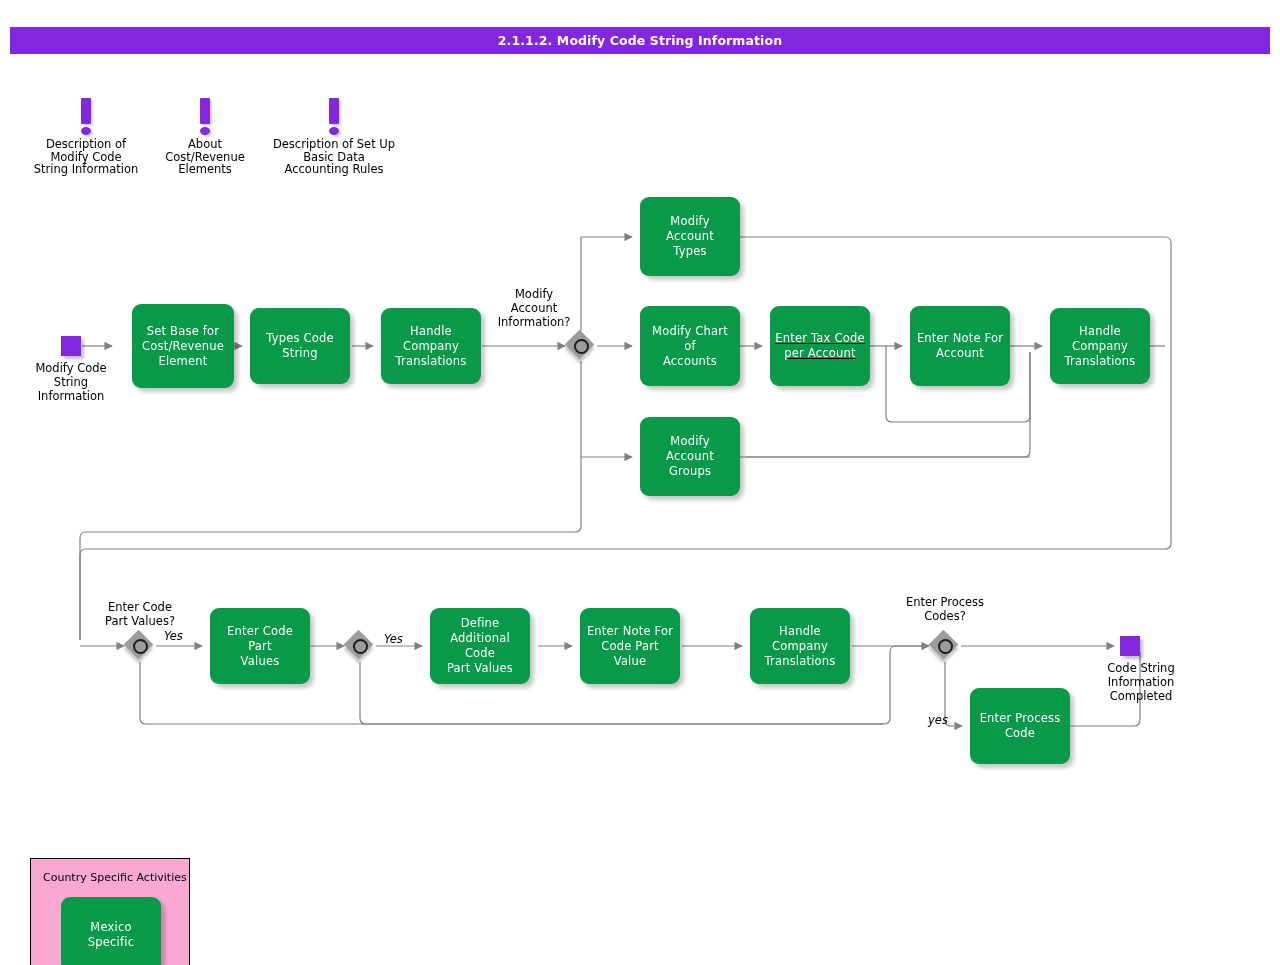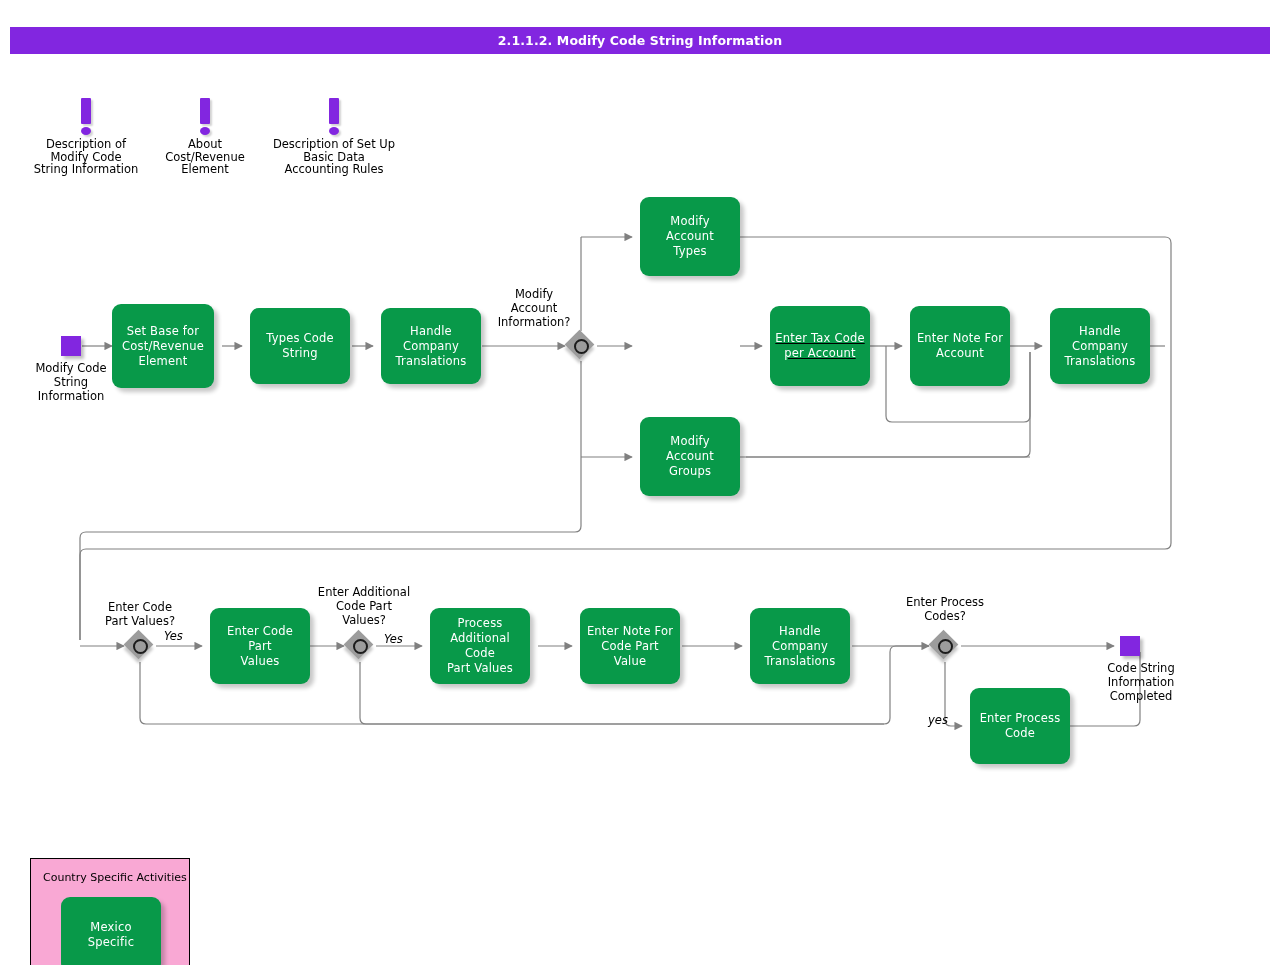--- a/index.html
+++ b/index.html
@@ -300,39 +300,39 @@
 String Information</span>
   </div>
 
   <div class="annot" style="left:150px; top:78px; width:110px;">
     <div class="bang">
       <div class="bang-bar"></div>
         <div class="bang-dot"></div>
     </div>
     <span class="annot-text">About
 Cost/Revenue
-Element</span>
+Elements</span>
   </div>
 
   <div class="annot" style="left:260px; top:78px; width:148px;">
     <div class="bang">
       <div class="bang-bar"></div>
         <div class="bang-dot"></div>
     </div>
     <span class="annot-text">Description of Set Up
 Basic Data
 Accounting Rules</span>
   </div>
 
   <div class="event" style="left:61px; top:320px;"></div>
   <div class="event-label" style="left:12px; top:345px; width:118px;">Modify Code
 String
 Information</div>
 
-  <div class="task" style="left:112px; top:288px; width:102px; height:84px;">
+  <div class="task" style="left:132px; top:288px; width:102px; height:84px;">
     <span class="task-label">Set Base for
 Cost/Revenue
 Element</span>
   </div>
 
   <div class="task" style="left:250px; top:292px; width:100px; height:76px;">
     <span class="task-label">Types Code
 String</span>
   </div>
 
@@ -348,20 +348,24 @@
   <div class="gateway" style="left:566px; top:315px;">
     <div class="gw-diamond"></div>
     <div class="gw-ring"></div>
   </div>
 
   <div class="task" style="left:640px; top:181px; width:100px; height:79px;">
     <span class="task-label">Modify Account
 Types</span>
   </div>
 
+  <div class="task" style="left:640px; top:290px; width:100px; height:80px;">
+    <span class="task-label">Modify Chart of
+Accounts</span>
+  </div>
 
   <div class="task" style="left:770px; top:290px; width:100px; height:80px;text-decoration:underline;">
     <span class="task-label">Enter Tax Code
 per Account</span>
   </div>
 
   <div class="task" style="left:910px; top:290px; width:100px; height:80px;">
     <span class="task-label">Enter Note For
 Account</span>
   </div>
@@ -383,31 +387,28 @@
     <div class="gw-diamond"></div>
     <div class="gw-ring"></div>
   </div>
   <div class="flow-label" style="left:164px; top:613px;">Yes</div>
 
   <div class="task" style="left:210px; top:592px; width:100px; height:76px;">
     <span class="task-label">Enter Code Part
 Values</span>
   </div>
 
-  <div class="gw-label" style="left:305px; top:569px; width:118px;">Enter Additional
-Code Part
-Values?</div>
   <div class="gateway" style="left:345px; top:615px;">
     <div class="gw-diamond"></div>
     <div class="gw-ring"></div>
   </div>
   <div class="flow-label" style="left:384px; top:616px;">Yes</div>
 
   <div class="task" style="left:430px; top:592px; width:100px; height:76px;">
-    <span class="task-label">Process
+    <span class="task-label">Define
 Additional Code
 Part Values</span>
   </div>
 
   <div class="task" style="left:580px; top:592px; width:100px; height:76px;">
     <span class="task-label">Enter Note For
 Code Part Value</span>
   </div>
 
   <div class="task" style="left:750px; top:592px; width:100px; height:76px;">

